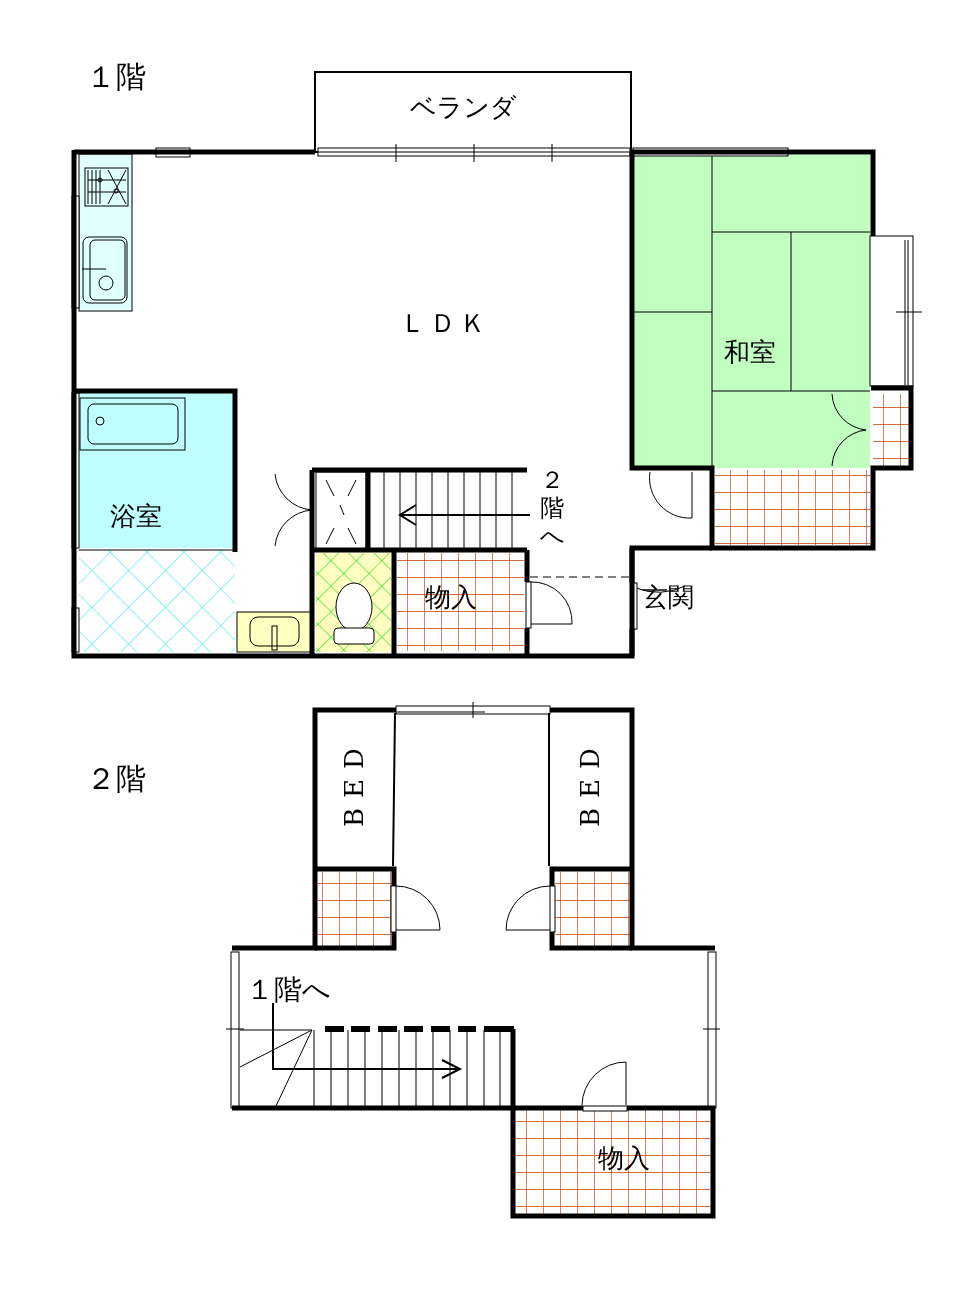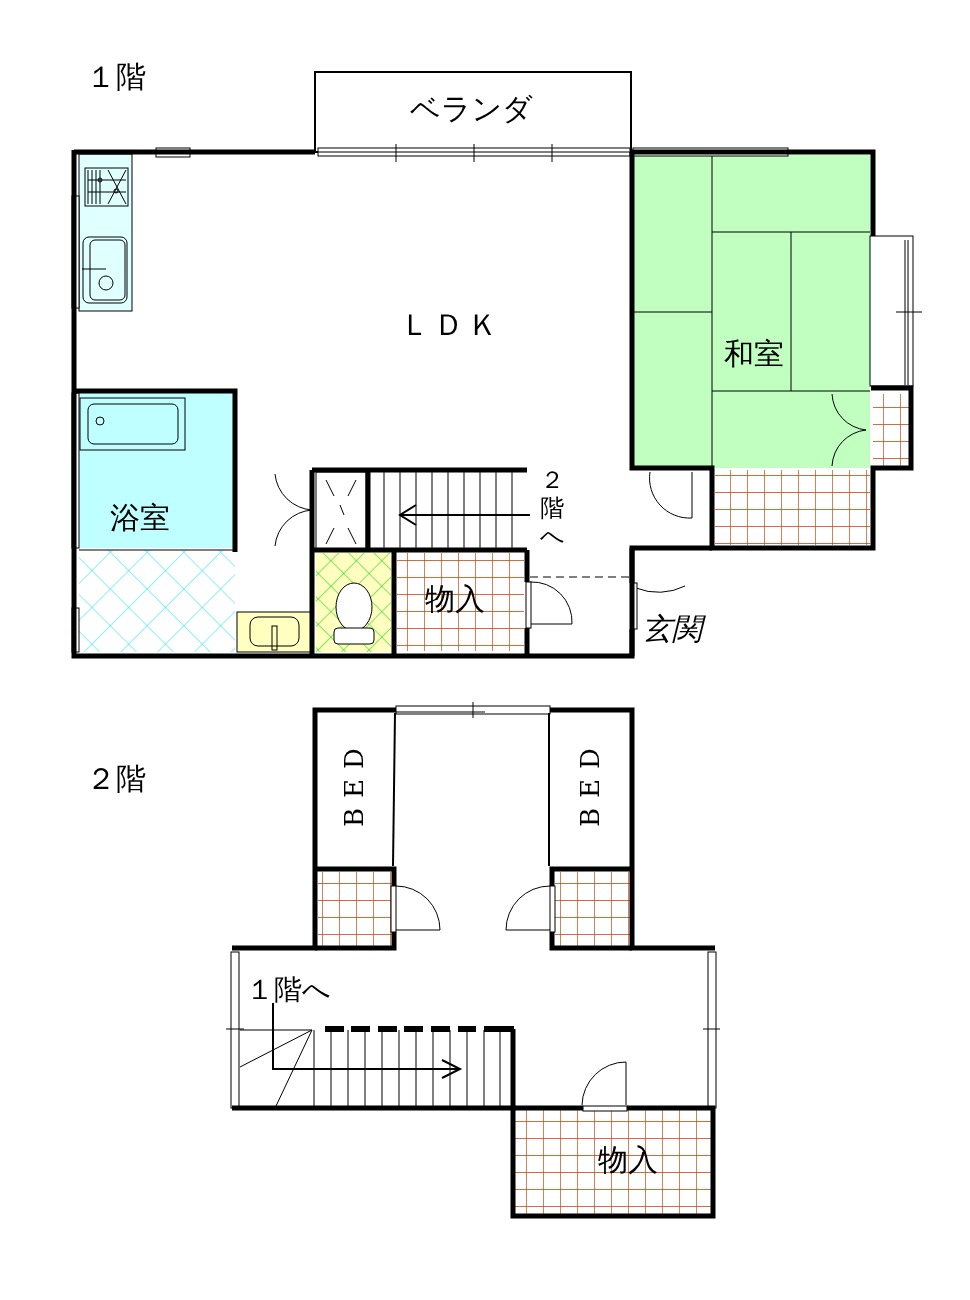--- a/index.html
+++ b/index.html
@@ -1,20 +1,20 @@
 <!DOCTYPE html>
 <html><head>
 <meta charset="utf-8">
 <style>
   html, body { margin:0; padding:0; background:#ffffff; }
   body { width:970px; height:1300px; position:relative; overflow:hidden; }
   #plan { position:absolute; left:0; top:0; width:970px; height:1300px; }
   .lbl { position:absolute; font-family:"DejaVu Serif","Liberation Serif",serif; color:#000; white-space:nowrap; line-height:1; }
   .floor-title { font-size:30px; }
-  .room { font-size:30px; }
+  .room { font-size:26px; }
   .rot { transform:rotate(-90deg); transform-origin:center; font-size:26px; letter-spacing:10px; }
 </style>
 </head>
 <body>
 
 <svg id="plan" viewBox="0 0 970 1300" xmlns="http://www.w3.org/2000/svg">
   <defs>
     <pattern id="gridBrown" width="17" height="17" patternUnits="userSpaceOnUse">
       <rect width="17" height="17" fill="#ffffff"></rect>
       <path d="M17 0 V17 M0 17 H17" stroke="#c04000" stroke-width="1.3"></path>
@@ -251,21 +251,21 @@
     </g>
   </g>
 </svg>
 
 <div class="lbl floor-title" style="left:86px;top:62px;font-family:Liberation Serif, serif;">１階</div>
 <div class="lbl room" style="left:410px;top:94px;">ベランダ</div>
 <div class="lbl room" style="left:400px;top:310px;letter-spacing:4px;">ＬＤＫ</div>
 <div class="lbl room" style="left:724px;top:301px;margin-top:38px;">和室</div>
 <div class="lbl room" style="left:110px;top:503px;">浴室</div>
 <div class="lbl room" style="left:425px;top:584px;">物入</div>
-<div class="lbl room" style="left:642px;top:614px;font-style:italic;">玄関</div>
+<div class="lbl room" style="left:642px;top:584px;">玄関</div>
 <div class="lbl" style="left:540px;top:466px;font-size:24px;line-height:28px;text-align:center;">
   <div>２</div>
   <div>階</div>
   <div>へ</div>
 </div>
 
 <div class="lbl floor-title" style="left:86px;top:764px;">２階</div>
 <div class="lbl rot" style="left:314px;top:774px;width:80px;text-align:center;">BED</div>
 <div class="lbl rot" style="left:550px;top:774px;width:80px;text-align:center;">BED</div>
 <div class="lbl" style="left:246px;top:976px;font-size:28px;">１階へ</div>

